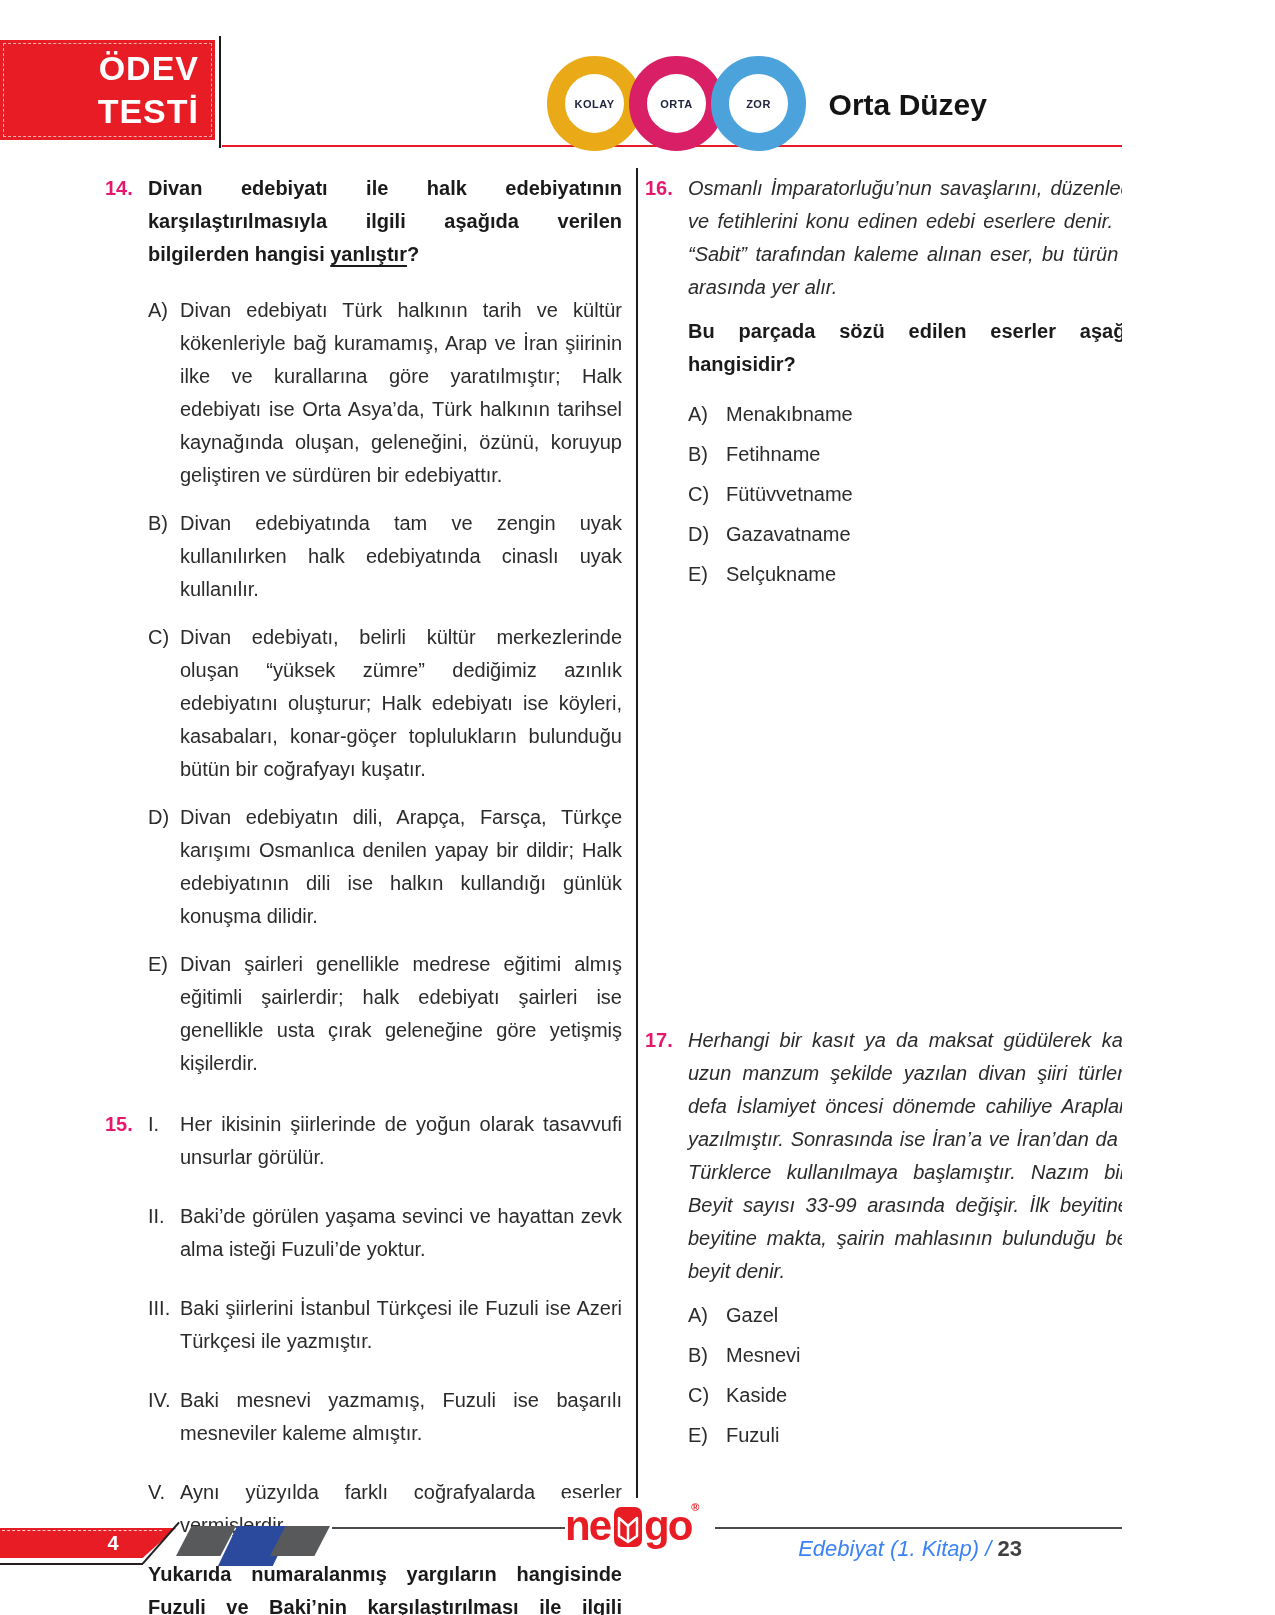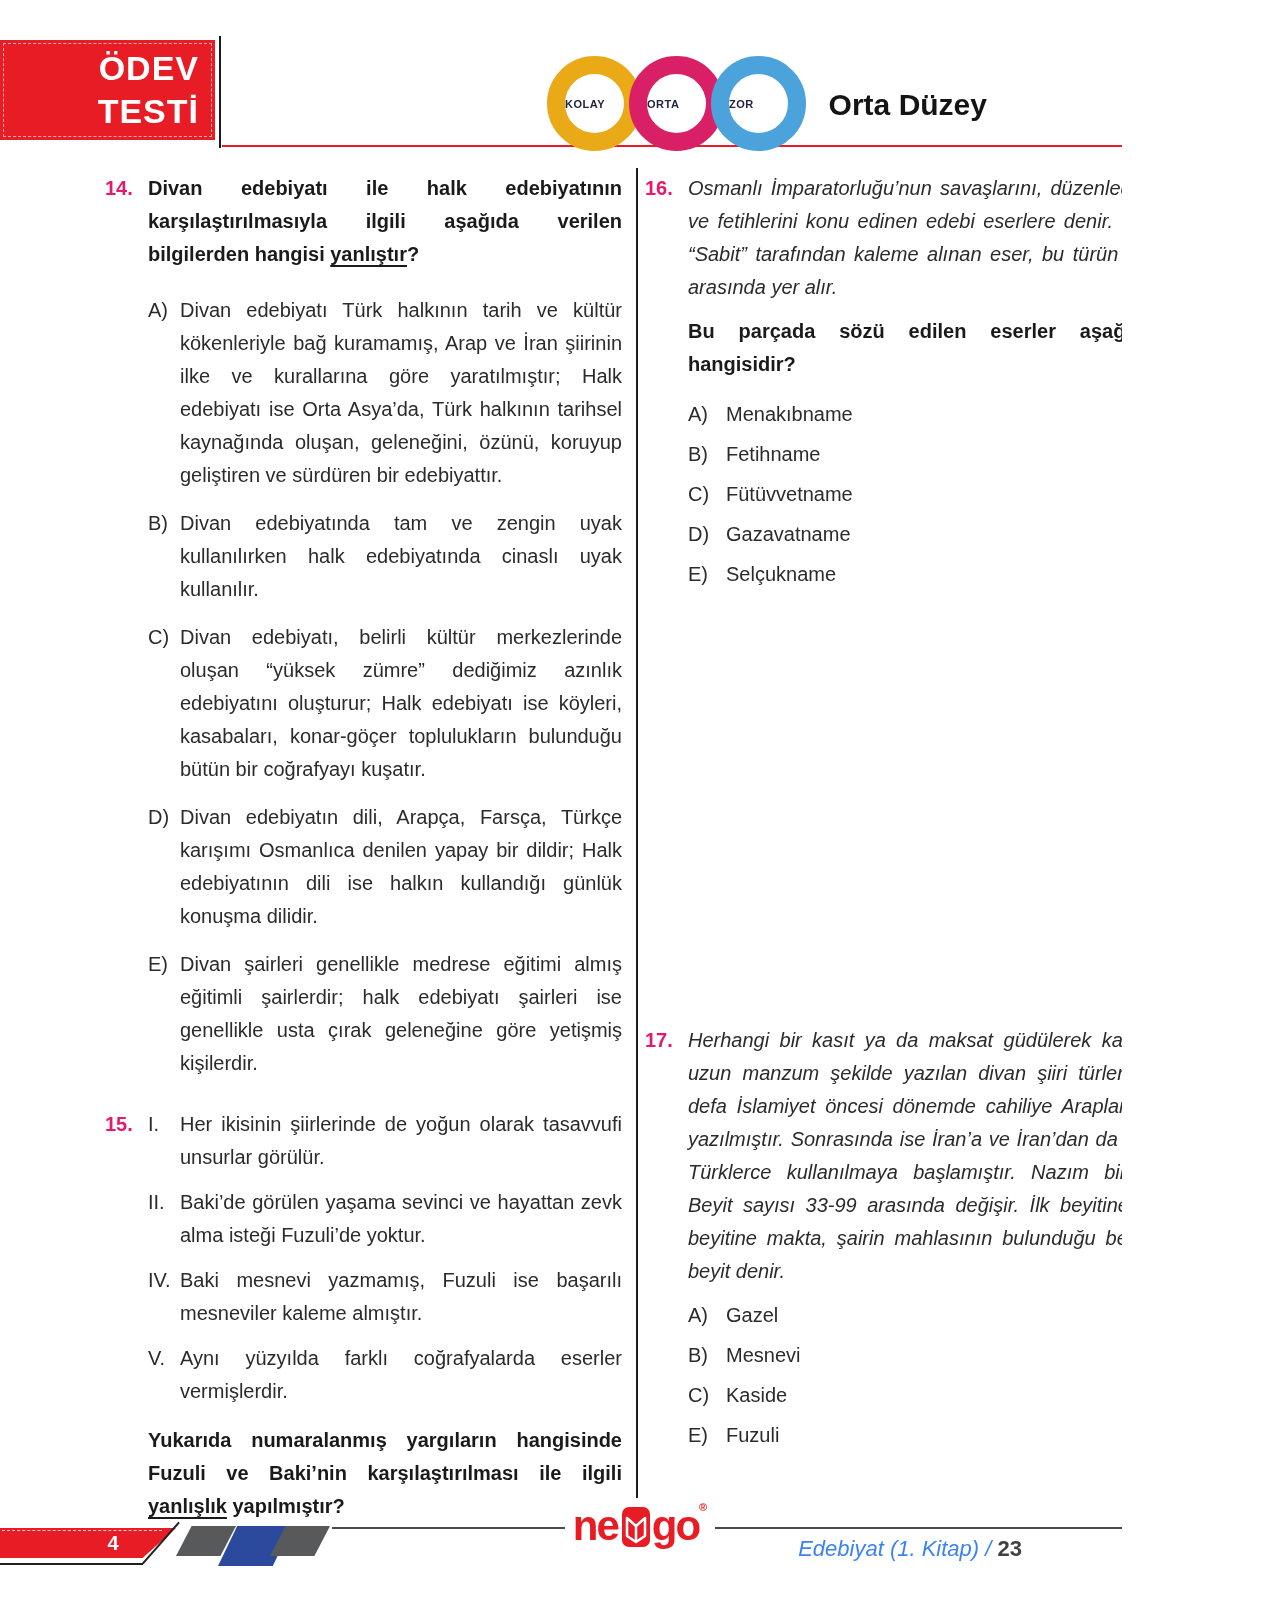--- a/index.html
+++ b/index.html
@@ -12,21 +12,21 @@
               padding-right:16px;box-sizing:border-box;}
   .test-badge::after{content:"";position:absolute;inset:3px;border:1px dashed rgba(255,255,255,.65);pointer-events:none;}
   .test-badge span{color:#fff;font-weight:bold;font-size:34px;line-height:43px;letter-spacing:1px;}
   .badge-divider{position:absolute;left:219px;top:36px;width:2px;height:112px;background:#1a1a1a;}
   .red-rule{position:absolute;left:222px;top:145px;width:1021px;height:2px;background:#E81C24;}
   .red-top-bar{position:absolute;left:1243px;top:0;width:32px;height:147px;background:#E81C24;}
   .red-bottom-bar{position:absolute;left:1243px;top:1528px;width:32px;height:87px;background:#E81C24;}
 
   .rings{position:absolute;left:547px;top:56px;display:flex;}
   .ring{width:59px;height:59px;border-radius:50%;background:#fff;display:flex;align-items:center;
-        justify-content:flex-start;position:relative;}
+        justify-content:center;position:relative;}
   .ring-kolay{border:18px solid #EAAA17;z-index:1;}
   .ring-orta{border:18px solid #D91F66;margin-left:-13px;z-index:2;}
   .ring-zor{border:18px solid #4CA3DC;margin-left:-13px;z-index:3;}
   .ring span{font-size:11px;font-weight:bold;color:#20243f;letter-spacing:.5px;}
 
   .level-title{position:absolute;right:135px;top:88px;font-size:30px;font-weight:bold;color:#141414;}
 
   
   .column-divider{position:absolute;left:636px;top:168px;width:2px;height:1330px;background:#1c1c1c;}
 
@@ -46,42 +46,42 @@
   .options{margin-top:23px;}
   .option{display:flex;margin-top:15px;}
   .option:first-child{margin-top:0;}
   .option .letter{flex:0 0 32px;}
   .option .otext{flex:1;text-align:justify;}
 
   .voptions .option{margin-top:7px;}
   .voptions .option .letter{flex:0 0 38px;}
   .voptions .option .otext{text-align:left;}
 
-  .items .item{display:flex;margin-top:12px;}
+  .items .item{display:flex;margin-top:26px;}
   .items .item:first-child{margin-top:0;}
   .items .numeral{flex:0 0 32px;}
   .items .itext{flex:1;text-align:justify;}
   .q15 .stem{margin-top:16px;}
 
   
   .pg-shape{position:absolute;left:0;top:1528px;width:176px;height:30px;background:#E81C24;
             clip-path:polygon(0 0,100% 0,81% 100%,0 100%);
             display:flex;align-items:center;justify-content:center;}
   .pg-shape::after{content:"";position:absolute;left:2px;right:14px;top:2px;border-top:1px dashed rgba(255,255,255,.8);}
   .pg-shape span{color:#fff;font-size:20px;font-weight:bold;padding-left:50px;}
   .pg-outline-h{position:absolute;left:0;top:1563px;width:143px;height:2px;background:#231f20;}
   .pg-outline-d{position:absolute;left:142px;top:1563px;width:55px;height:2px;background:#231f20;
                 transform:rotate(-48.7deg);transform-origin:0 0;}
   .stripe{position:absolute;top:1526px;height:30px;clip-path:polygon(26% 0,100% 0,74% 100%,0 100%);}
   .stripe-g1{left:176px;width:60px;background:#58595B;}
   .stripe-b{left:218px;width:74px;height:40px;background:#2B4A9E;}
   .stripe-g2{left:270px;width:60px;background:#58595B;}
   .footer-line{position:absolute;left:332px;top:1527px;width:911px;height:2px;background:#4a4a4c;}
   .logo{position:absolute;left:565px;top:1498px;width:150px;height:64px;background:#fff;
-        display:flex;align-items:flex-start;justify-content:center;}
+        display:flex;align-items:flex-start;justify-content:flex-start;}
   .logo .ltxt{color:#E81C24;font-weight:bold;font-size:42px;line-height:56px;letter-spacing:-2px;}
   .logo svg{margin:8px 1px 0 3px;}
   .logo .reg{color:#E81C24;font-size:11px;line-height:18px;font-weight:bold;}
   .book-ref{position:absolute;right:100px;top:1536px;font-size:22px;}
   .book-ref .btitle{font-style:italic;color:#3b82f6;}
   .book-ref .bpage{font-weight:bold;color:#414042;margin-top:11px;}
 </style>
 </head>
 <body>
 
@@ -146,20 +146,24 @@
       <div class="items">
         <div class="item">
           <span class="numeral">I.</span>
           <span class="itext">Her ikisinin şiirlerinde de yoğun olarak tasavvufi unsurlar görülür.</span>
         </div>
         <div class="item">
           <span class="numeral">II.</span>
           <span class="itext">Baki’de görülen yaşama sevinci ve hayattan zevk alma isteği Fuzuli’de yoktur.</span>
         </div>
         <div class="item">
+          <span class="numeral">III.</span>
+          <span class="itext">Baki şiirlerini İstanbul Türkçesi ile Fuzuli ise Azeri Türkçesi ile yazmıştır.</span>
+        </div>
+        <div class="item">
           <span class="numeral">IV.</span>
           <span class="itext">Baki mesnevi yazmamış, Fuzuli ise başarılı mesneviler kaleme almıştır.</span>
         </div>
         <div class="item">
           <span class="numeral">V.</span>
           <span class="itext">Aynı yüzyılda farklı coğrafyalarda eserler vermişlerdir.</span>
         </div>
       </div>
       <div class="stem"><span>Yukarıda numaralanmış yargıların hangisinde Fuzuli ve Baki’nin karşılaştırılması ile ilgili </span><u>yanlışlık</u><span> yapılmıştır?</span></div>
 

